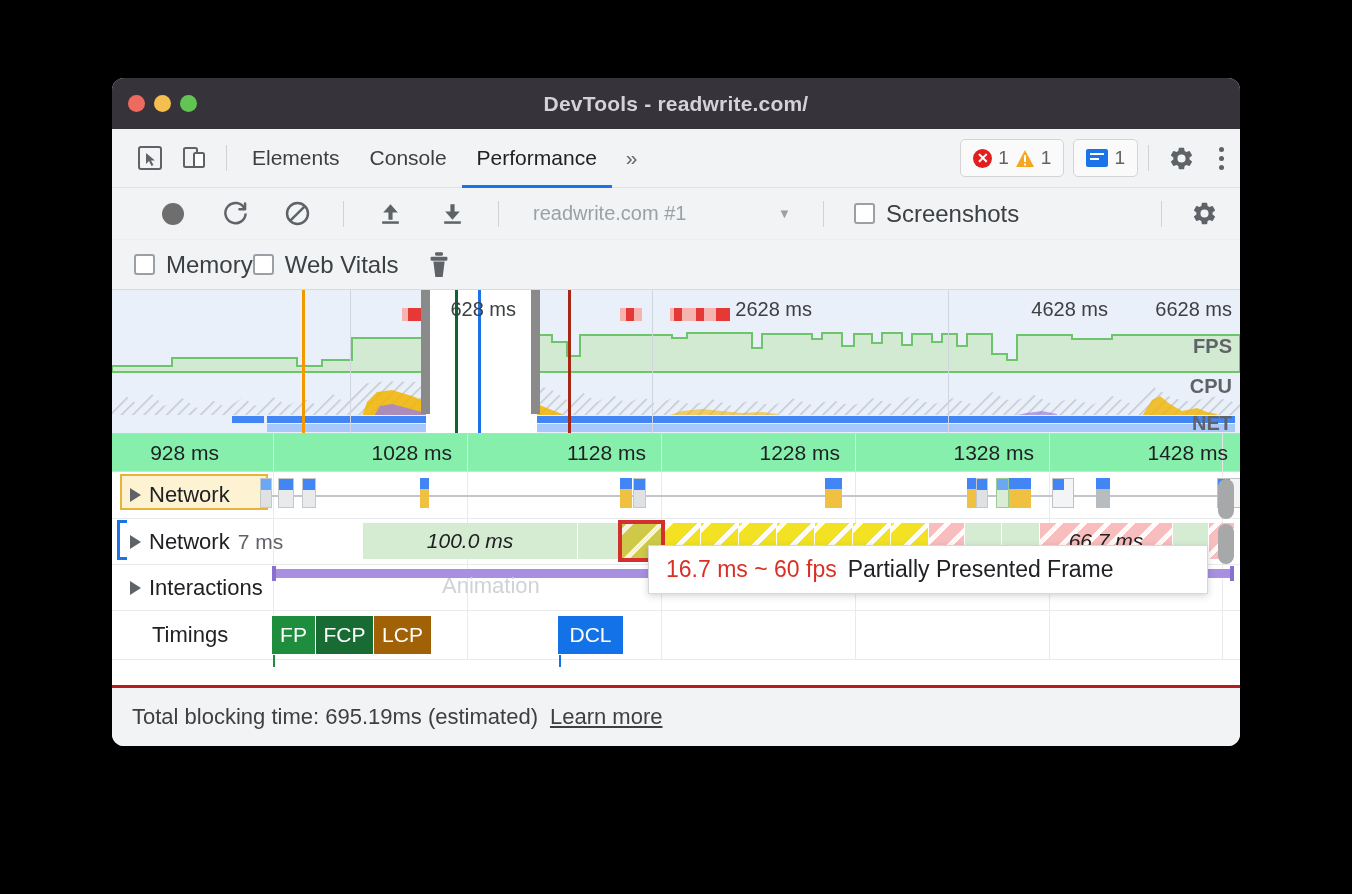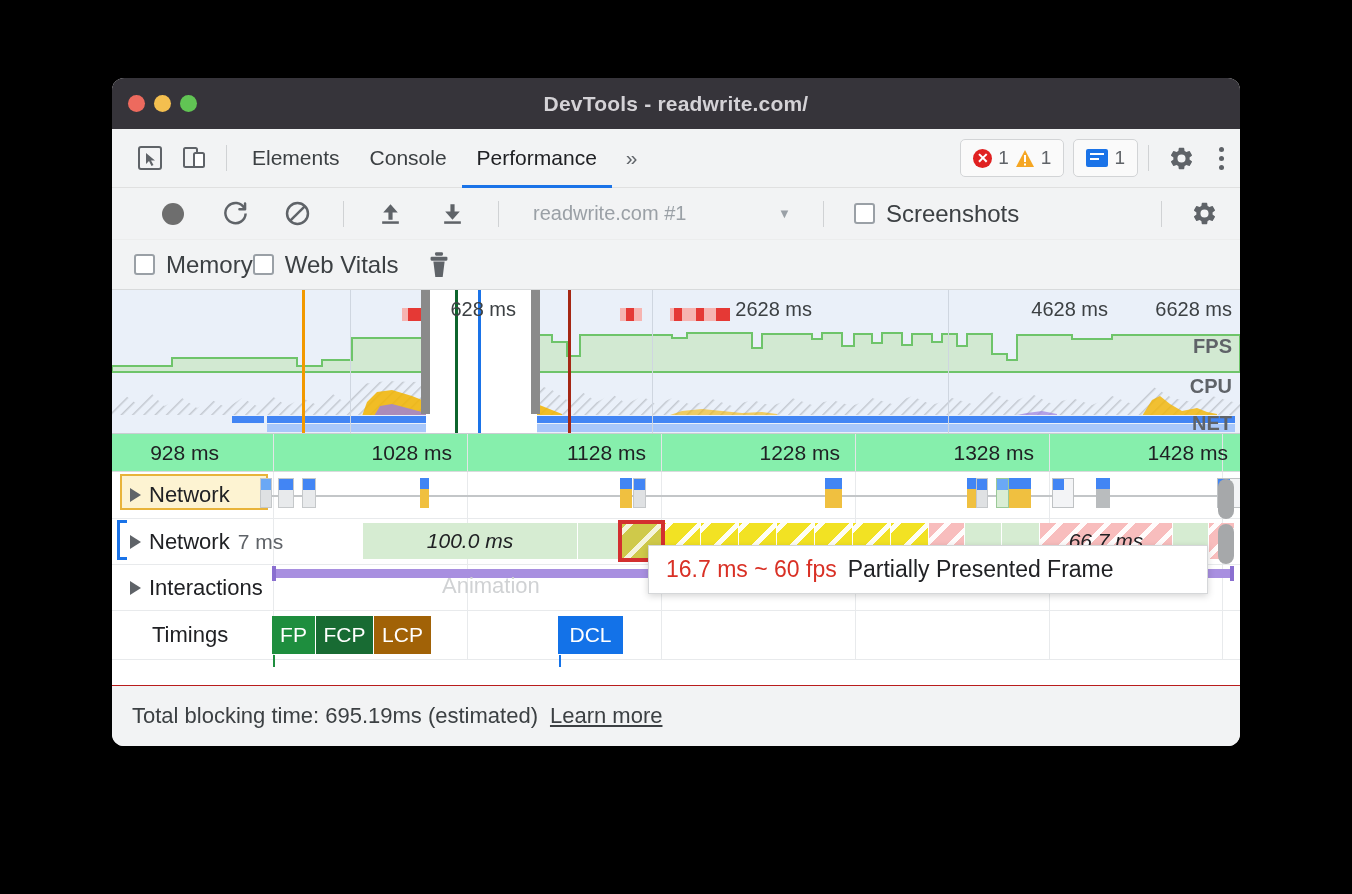--- a/index.html
+++ b/index.html
@@ -256,21 +256,21 @@
   
   .vscroll {
     position: absolute; right: 6px; width: 16px;
     border-radius: 8px; background: #a6a8aa;
   }
 
   
   .statusbar {
     position: absolute; left: 0; right: 0; bottom: 0;
     height: 61px; background: #f2f3f4;
-    border-top: 1px solid #b91c1c;
+    border-top: 3px solid #b91c1c;
     display: flex; align-items: center; padding-left: 20px;
     font-size: 22px; color: #3c4043; margin-top: 28px;
   }
   .learn { margin-left: 12px; text-decoration: underline; color: #3c4043; }
 </style>
 </head>
 <body>
 
 <div id="root">
   <div class="window">

